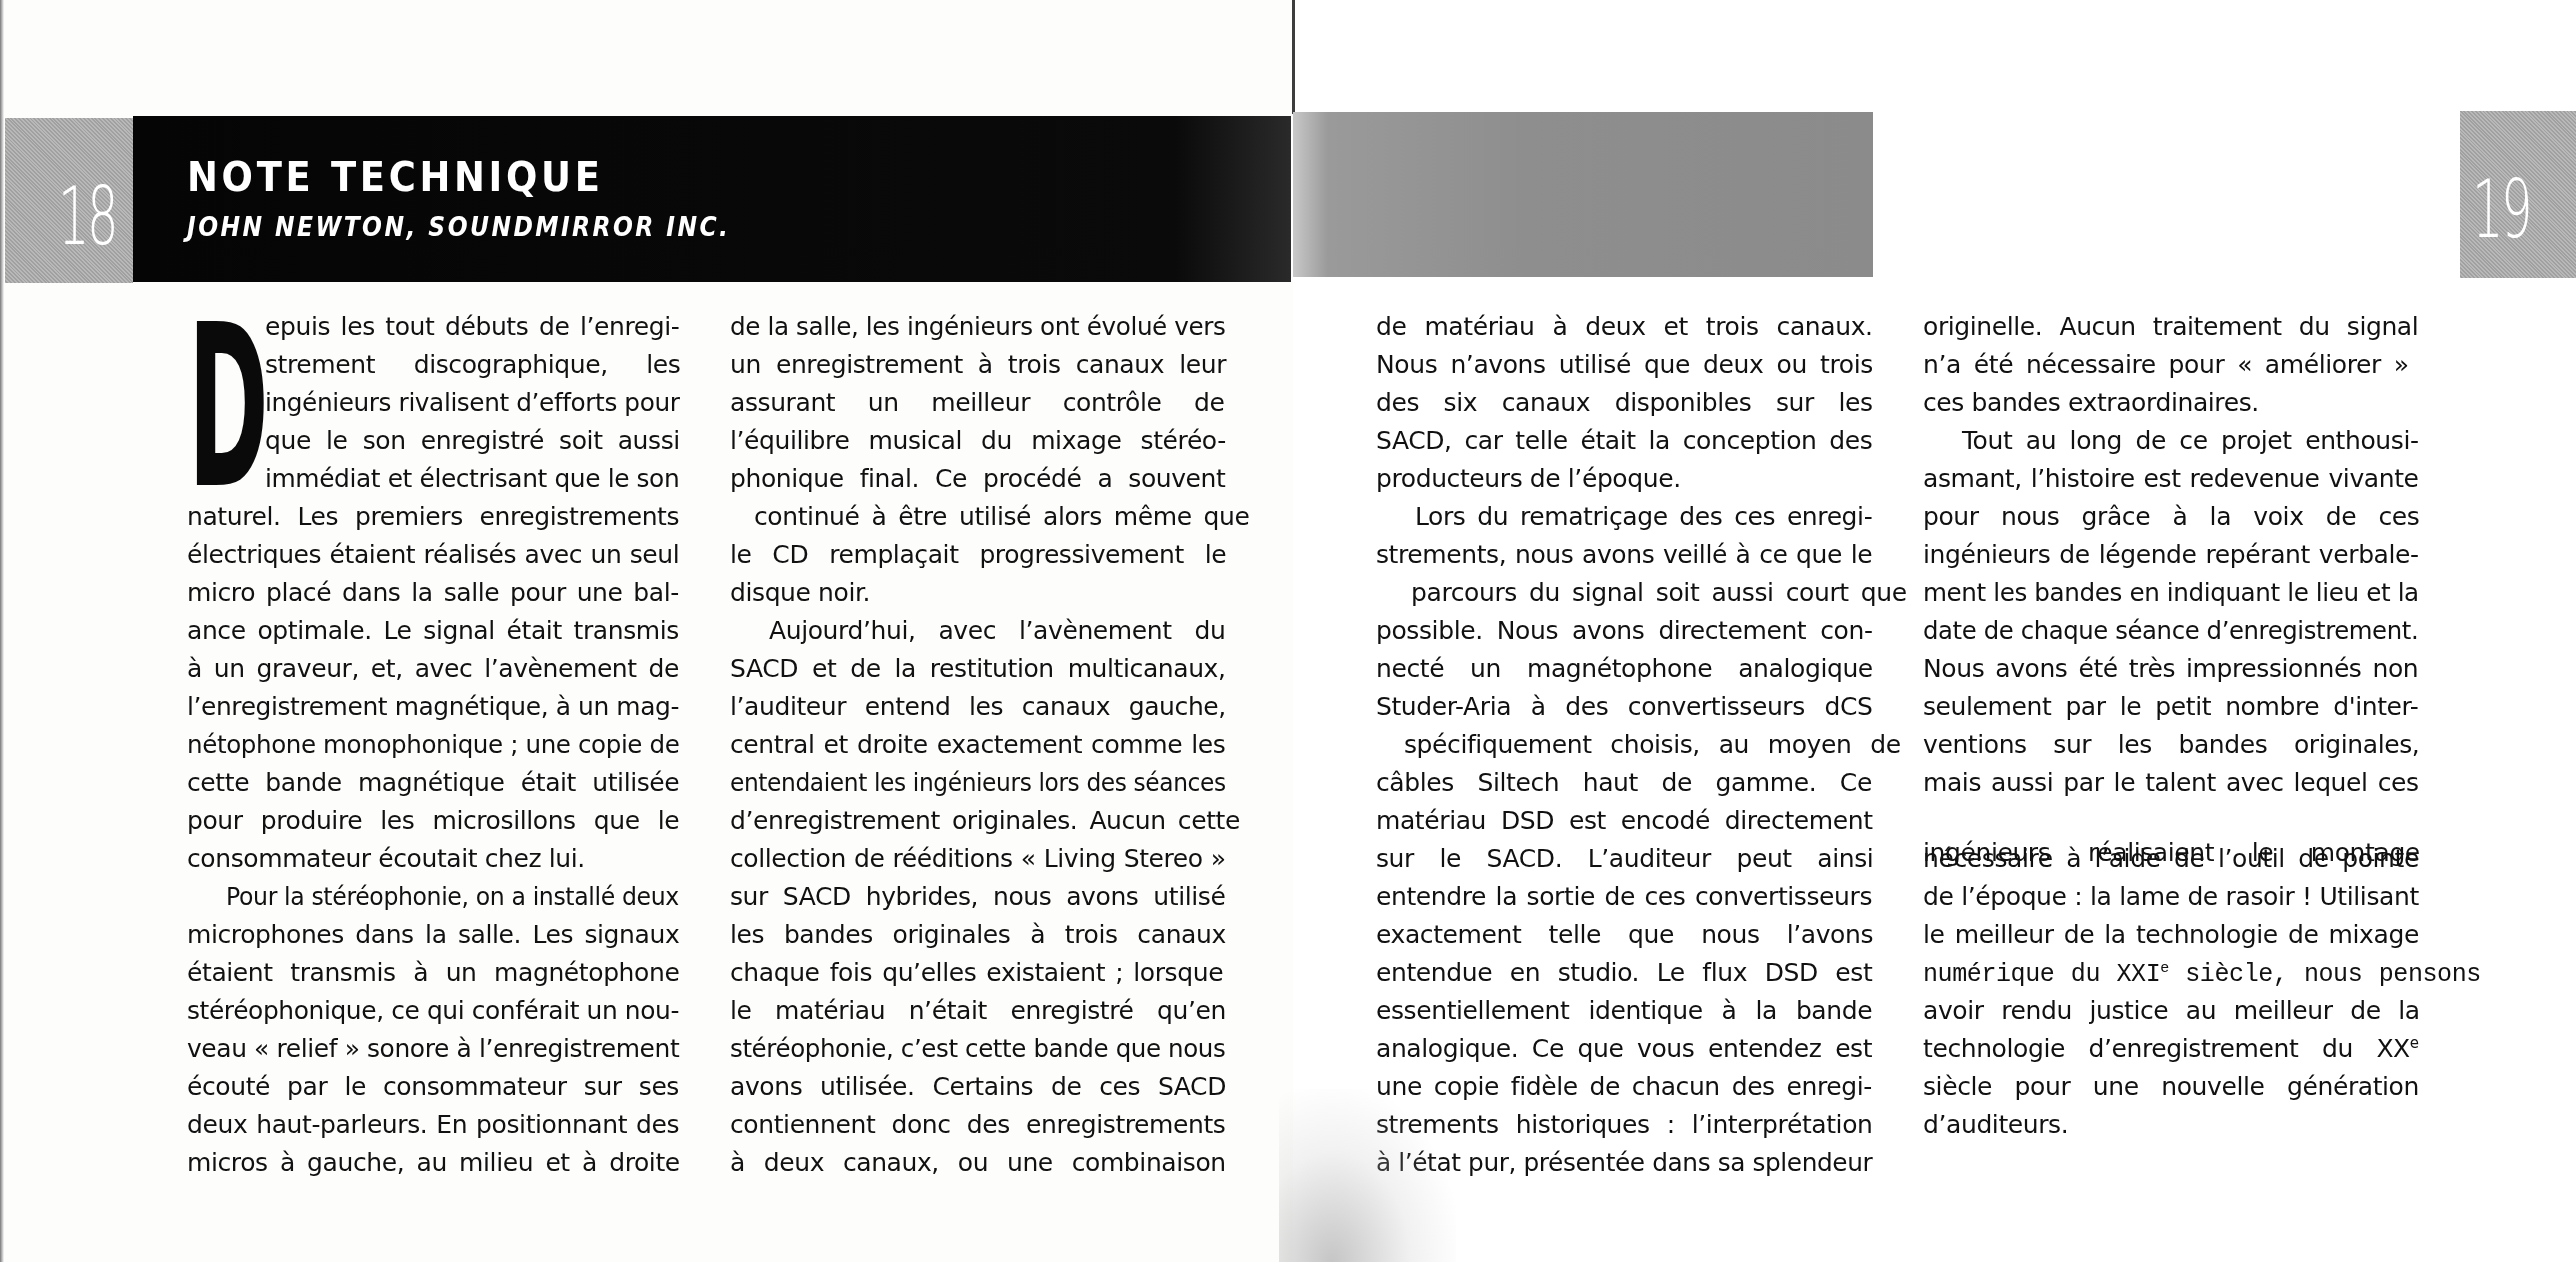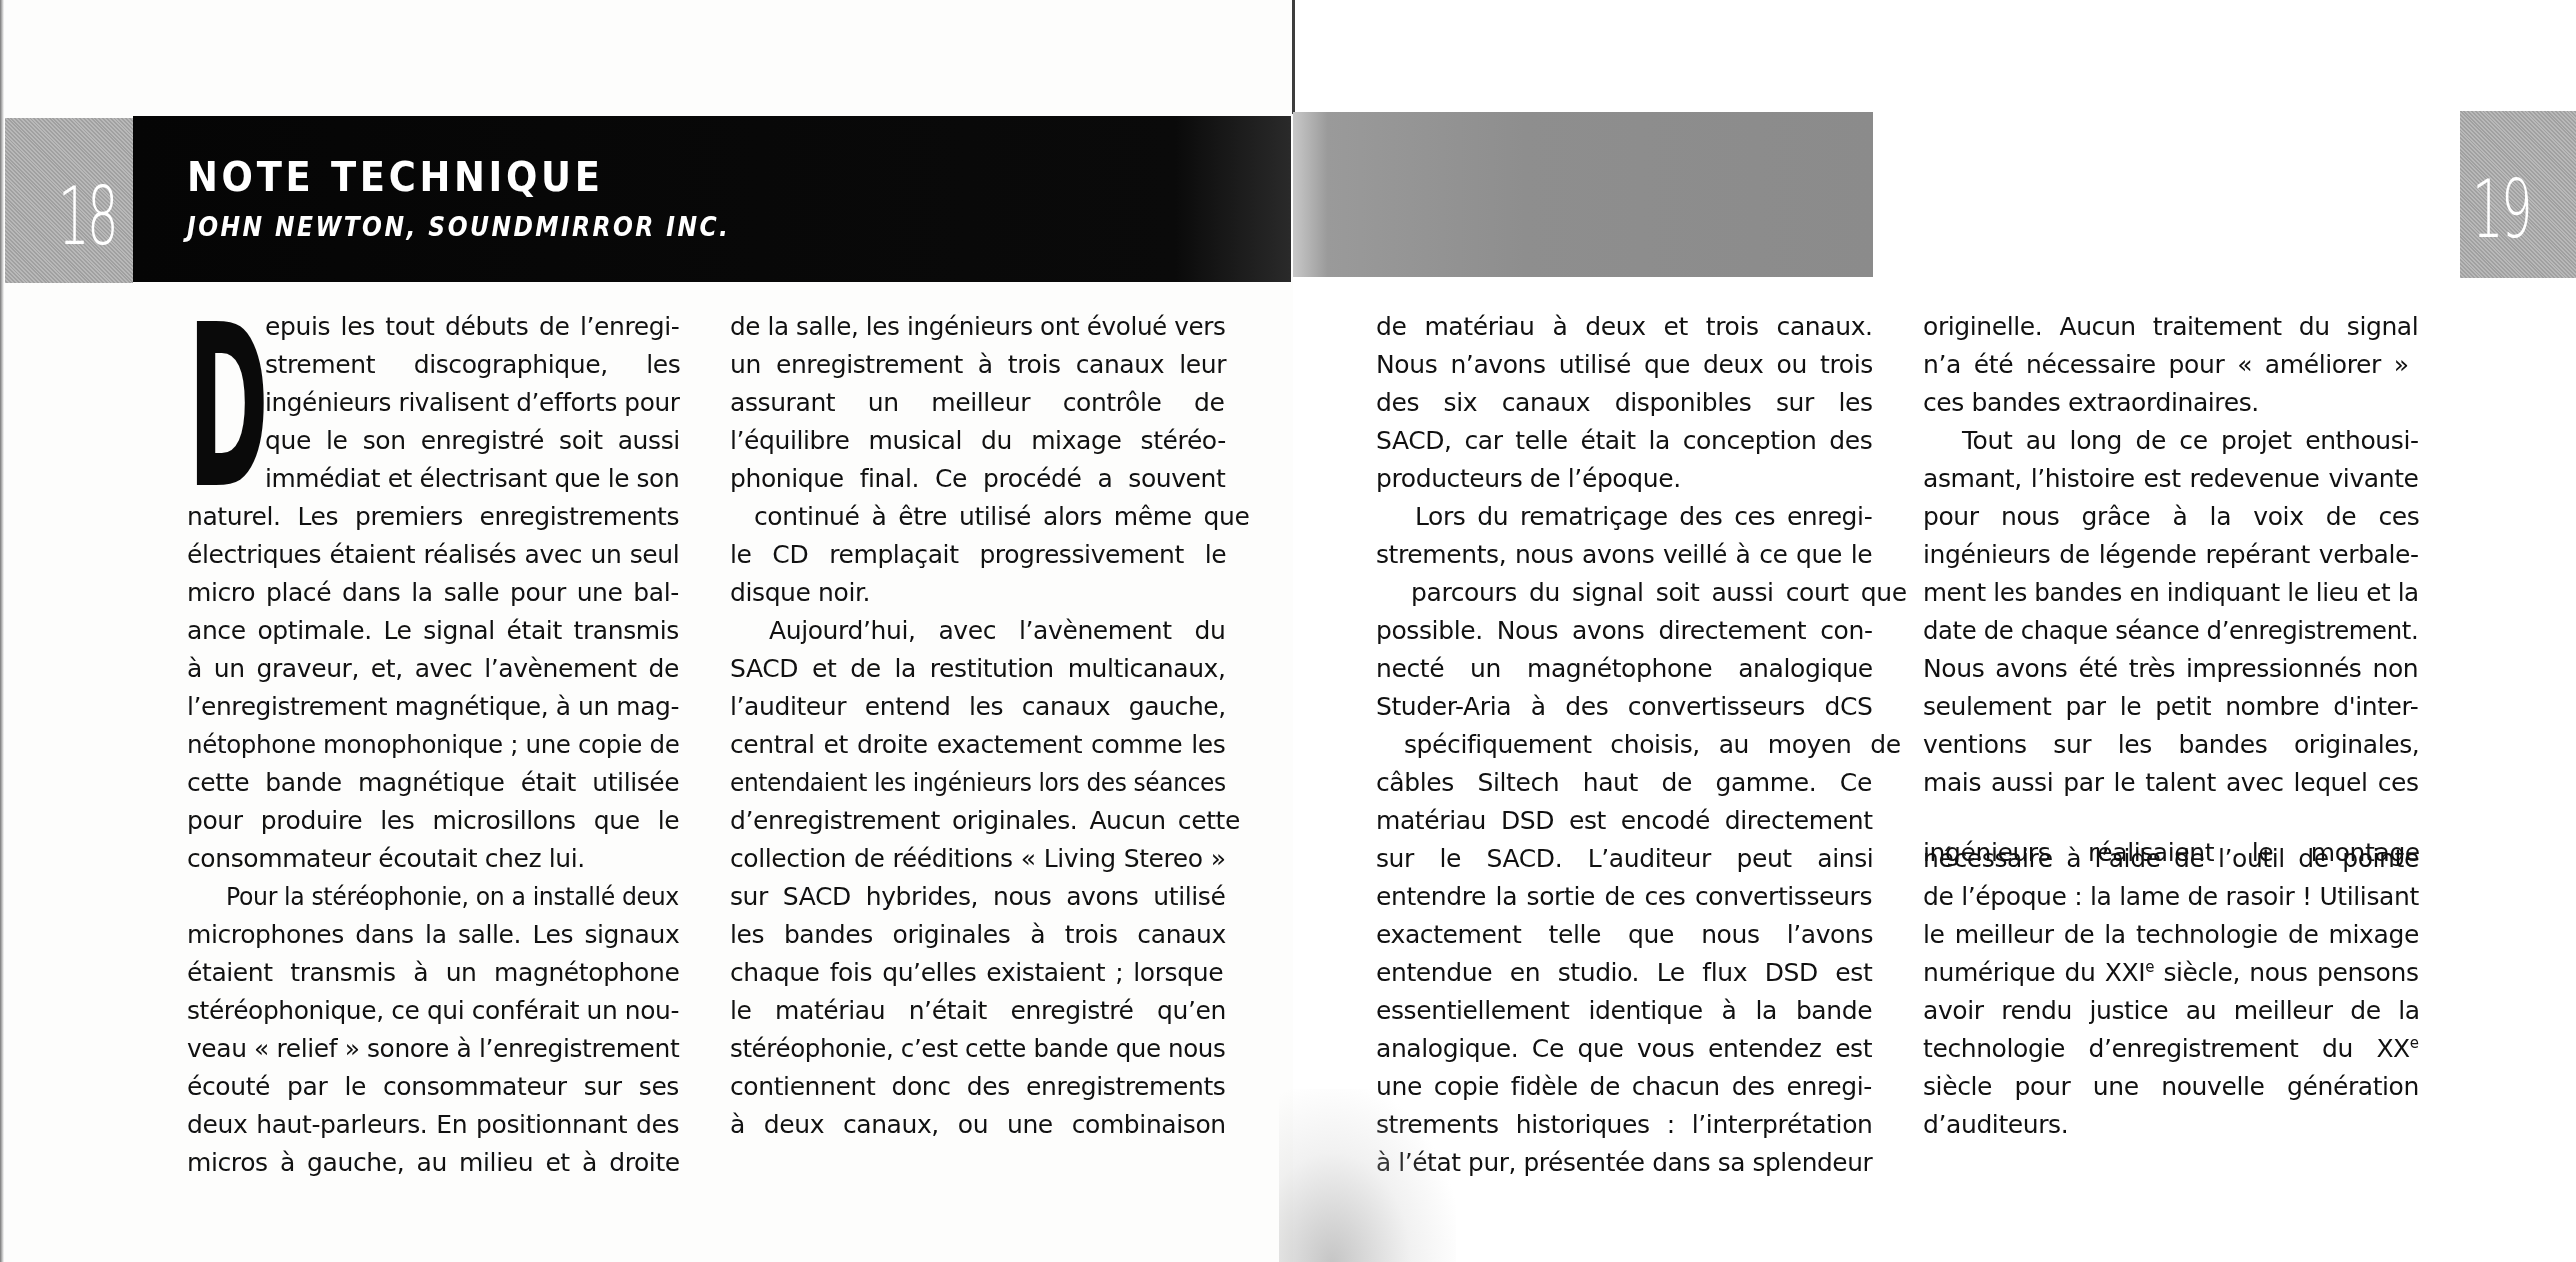--- a/index.html
+++ b/index.html
@@ -123,20 +123,21 @@
     <div class="line"><span class="line-inner" style="width: auto; white-space: nowrap; word-spacing: 11px;"><span>l’auditeur entend les canaux gauche,</span></span></div>
     <div class="line"><span class="line-inner" style="width: auto; white-space: nowrap; word-spacing: 1.5px;"><span>central et droite exactement comme les</span></span></div>
     <div class="line"><span class="line-inner" style="width: auto; white-space: nowrap; transform: scaleX(0.931385); transform-origin: left center;"><span>entendaient les ingénieurs lors des séances</span></span></div>
     <div class="line"><span class="line-inner" style="width: auto; white-space: nowrap; word-spacing: 4.5px;"><span>d’enregistrement originales. Aucun cette</span></span></div>
     <div class="line"><span class="line-inner" style="width: auto; white-space: nowrap; word-spacing: 0.5px;"><span>collection de rééditions « Living Stereo »</span></span></div>
     <div class="line"><span class="line-inner" style="width: auto; white-space: nowrap; word-spacing: 7.3px;"><span>sur SACD hybrides, nous avons utilisé</span></span></div>
     <div class="line"><span class="line-inner" style="width: auto; white-space: nowrap; word-spacing: 12.2px;"><span>les bandes originales à trois canaux</span></span></div>
     <div class="line"><span class="line-inner" style="width: auto; white-space: nowrap; word-spacing: 2.5px;"><span>chaque fois qu’elles existaient  ; lorsque</span></span></div>
     <div class="line"><span class="line-inner" style="width: auto; white-space: nowrap; word-spacing: 16px;"><span>le matériau n’était enregistré qu’en</span></span></div>
     <div class="line"><span class="line-inner" style="width: auto; white-space: nowrap; transform: scaleX(0.981258); transform-origin: left center;"><span>stéréophonie, c’est cette bande que nous</span></span></div>
+    <div class="line"><span class="line-inner" style="width: auto; white-space: nowrap; word-spacing: 10.2px;"><span>avons utilisée. Certains de ces SACD</span></span></div>
     <div class="line"><span class="line-inner" style="width: auto; white-space: nowrap; word-spacing: 8.6px;"><span>contiennent donc des enregistrements</span></span></div>
     <div class="line"><span class="line-inner" style="width: auto; white-space: nowrap; word-spacing: 11.3px;"><span>à deux canaux, ou une combinaison</span></span></div>
   </div>
 <div class="column col-3">
     <div class="line"><span class="line-inner" style="width: auto; white-space: nowrap; word-spacing: 10.4px;"><span>de matériau à deux et trois canaux.</span></span></div>
     <div class="line"><span class="line-inner" style="width: auto; white-space: nowrap; word-spacing: 5.6px;"><span>Nous n’avons utilisé que deux ou trois</span></span></div>
     <div class="line"><span class="line-inner" style="width: auto; white-space: nowrap; word-spacing: 17px;"><span>des six canaux disponibles sur les</span></span></div>
     <div class="line"><span class="line-inner" style="width: auto; white-space: nowrap; word-spacing: 5.2px;"><span>SACD, car telle était la conception des</span></span></div>
     <div class="line last"><span class="line-inner" style="width: auto; white-space: nowrap;"><span>producteurs de l’époque.</span></span></div>
     <div class="line indent"><span class="line-inner" style="width: auto; white-space: nowrap; word-spacing: 4.2px;"><span>Lors du rematriçage des ces enregi-</span></span></div>
@@ -169,21 +170,21 @@
     <div class="line"><span class="line-inner" style="width: auto; white-space: nowrap; transform: scaleX(0.985215); transform-origin: left center;"><span>ment les bandes en indiquant le lieu et la</span></span></div>
     <div class="line"><span class="line-inner" style="width: auto; white-space: nowrap; transform: scaleX(0.97344); transform-origin: left center;"><span>date de chaque séance d’enregistrement.</span></span></div>
     <div class="line"><span class="line-inner" style="width: auto; white-space: nowrap; word-spacing: 3.4px;"><span>Nous avons été très impressionnés non</span></span></div>
     <div class="line"><span class="line-inner" style="width: auto; white-space: nowrap; word-spacing: 6.5px;"><span>seulement par le petit nombre d'inter-</span></span></div>
     <div class="line"><span class="line-inner" style="width: auto; white-space: nowrap; word-spacing: 19px;"><span>ventions sur les bandes originales,</span></span></div>
     <div class="line"><span class="line-inner" style="width: auto; white-space: nowrap; word-spacing: 2.5px;"><span>mais aussi par le talent avec lequel ces</span></span></div>
     <div class="line"><span class="line-inner" style="width: auto; white-space: nowrap; word-spacing: 30px; margin-top: 32px;"><span>ingénieurs réalisaient le montage</span></span></div>
     <div class="line"><span class="line-inner" style="width: auto; white-space: nowrap; word-spacing: 5.9px;"><span>nécessaire à l’aide de l’outil de pointe</span></span></div>
     <div class="line"><span class="line-inner" style="width: auto; white-space: nowrap; word-spacing: 0.2px;"><span>de l’époque : la lame de rasoir ! Utilisant</span></span></div>
     <div class="line"><span class="line-inner" style="width: auto; white-space: nowrap; word-spacing: 2.6px;"><span>le meilleur de la technologie de mixage</span></span></div>
-    <div class="line"><span class="line-inner" style="width: auto; white-space: nowrap; word-spacing: 1.8px;"><span>numérique du XXI</span><sup>e</sup><span> siècle, nous pensons</span></span></div>
+    <div class="line"><span class="line-inner" style="width: auto; white-space: nowrap; word-spacing: 1.8px; font-family: Liberation Mono, monospace;"><span>numérique du XXI</span><sup>e</sup><span> siècle, nous pensons</span></span></div>
     <div class="line"><span class="line-inner" style="width: auto; white-space: nowrap; word-spacing: 10px;"><span>avoir rendu justice au meilleur de la</span></span></div>
     <div class="line"><span class="line-inner" style="width: auto; white-space: nowrap; word-spacing: 16px;"><span>technologie d’enregistrement du XX</span><sup>e</sup></span></div>
     <div class="line"><span class="line-inner" style="width: auto; white-space: nowrap; word-spacing: 15px;"><span>siècle pour une nouvelle génération</span></span></div>
     <div class="line last"><span class="line-inner" style="width: auto; white-space: nowrap;"><span>d’auditeurs.</span></span></div>
   </div>
 
 <div class="spine-shadow"></div>
 
 
 </body></html>

